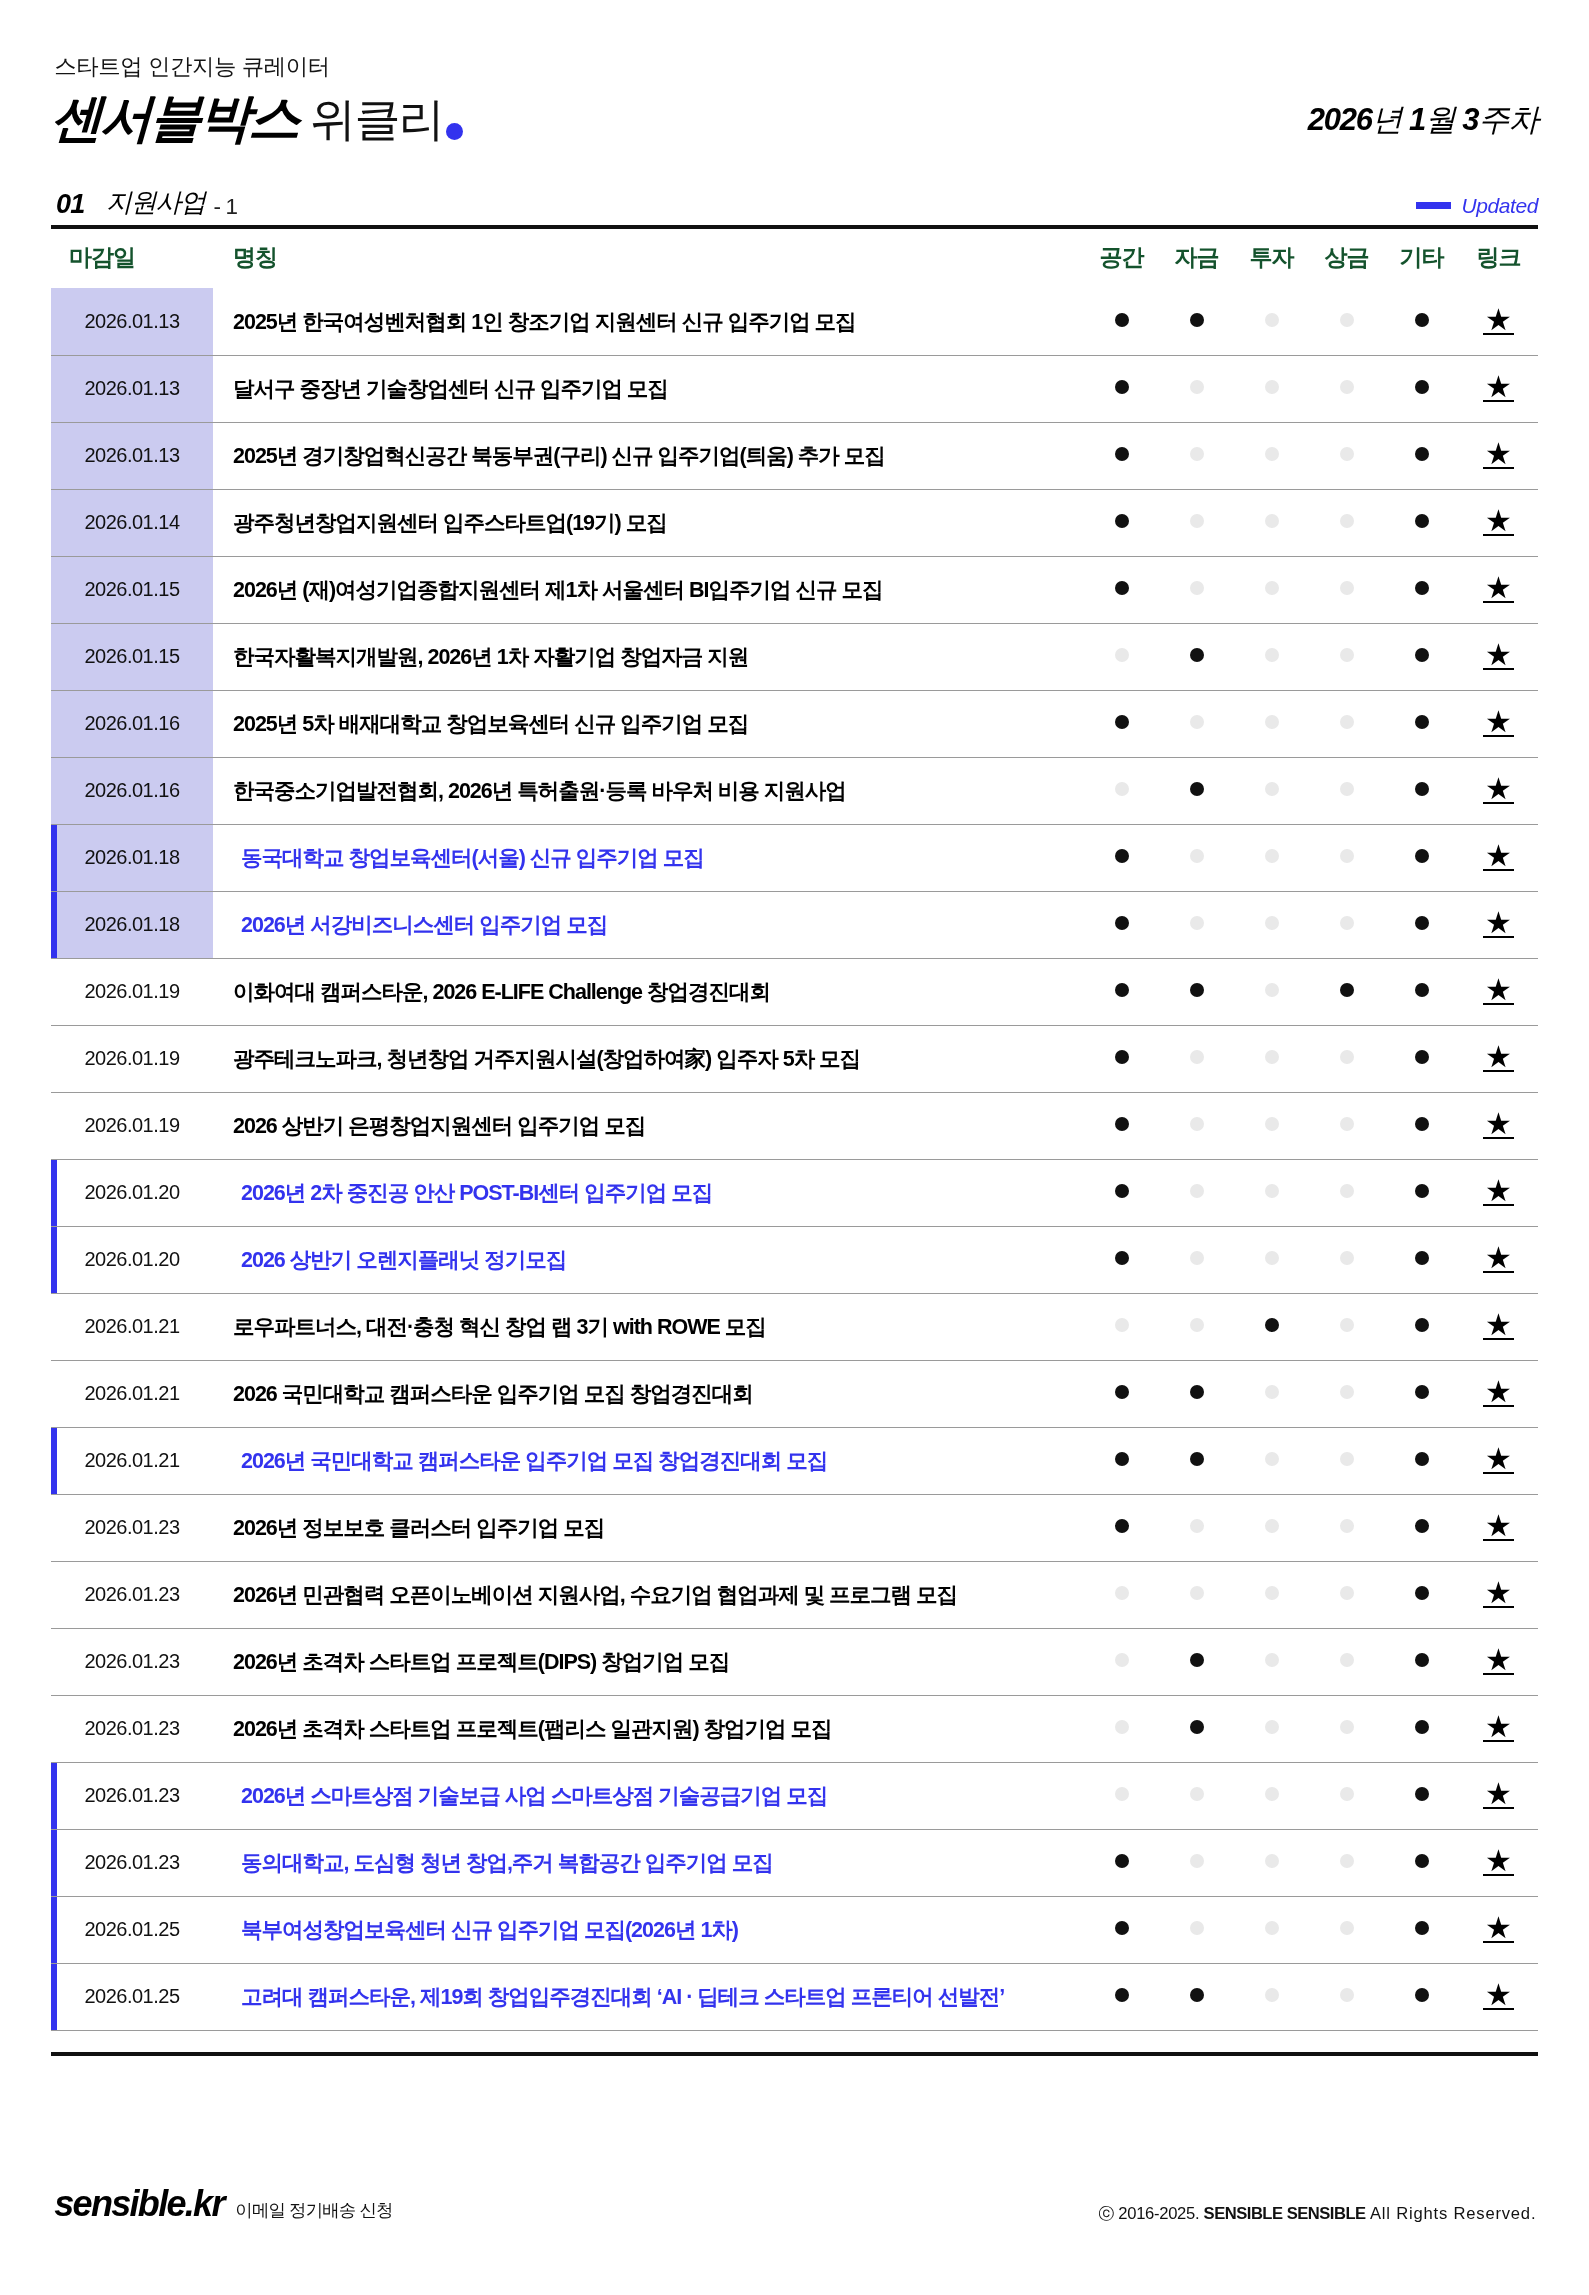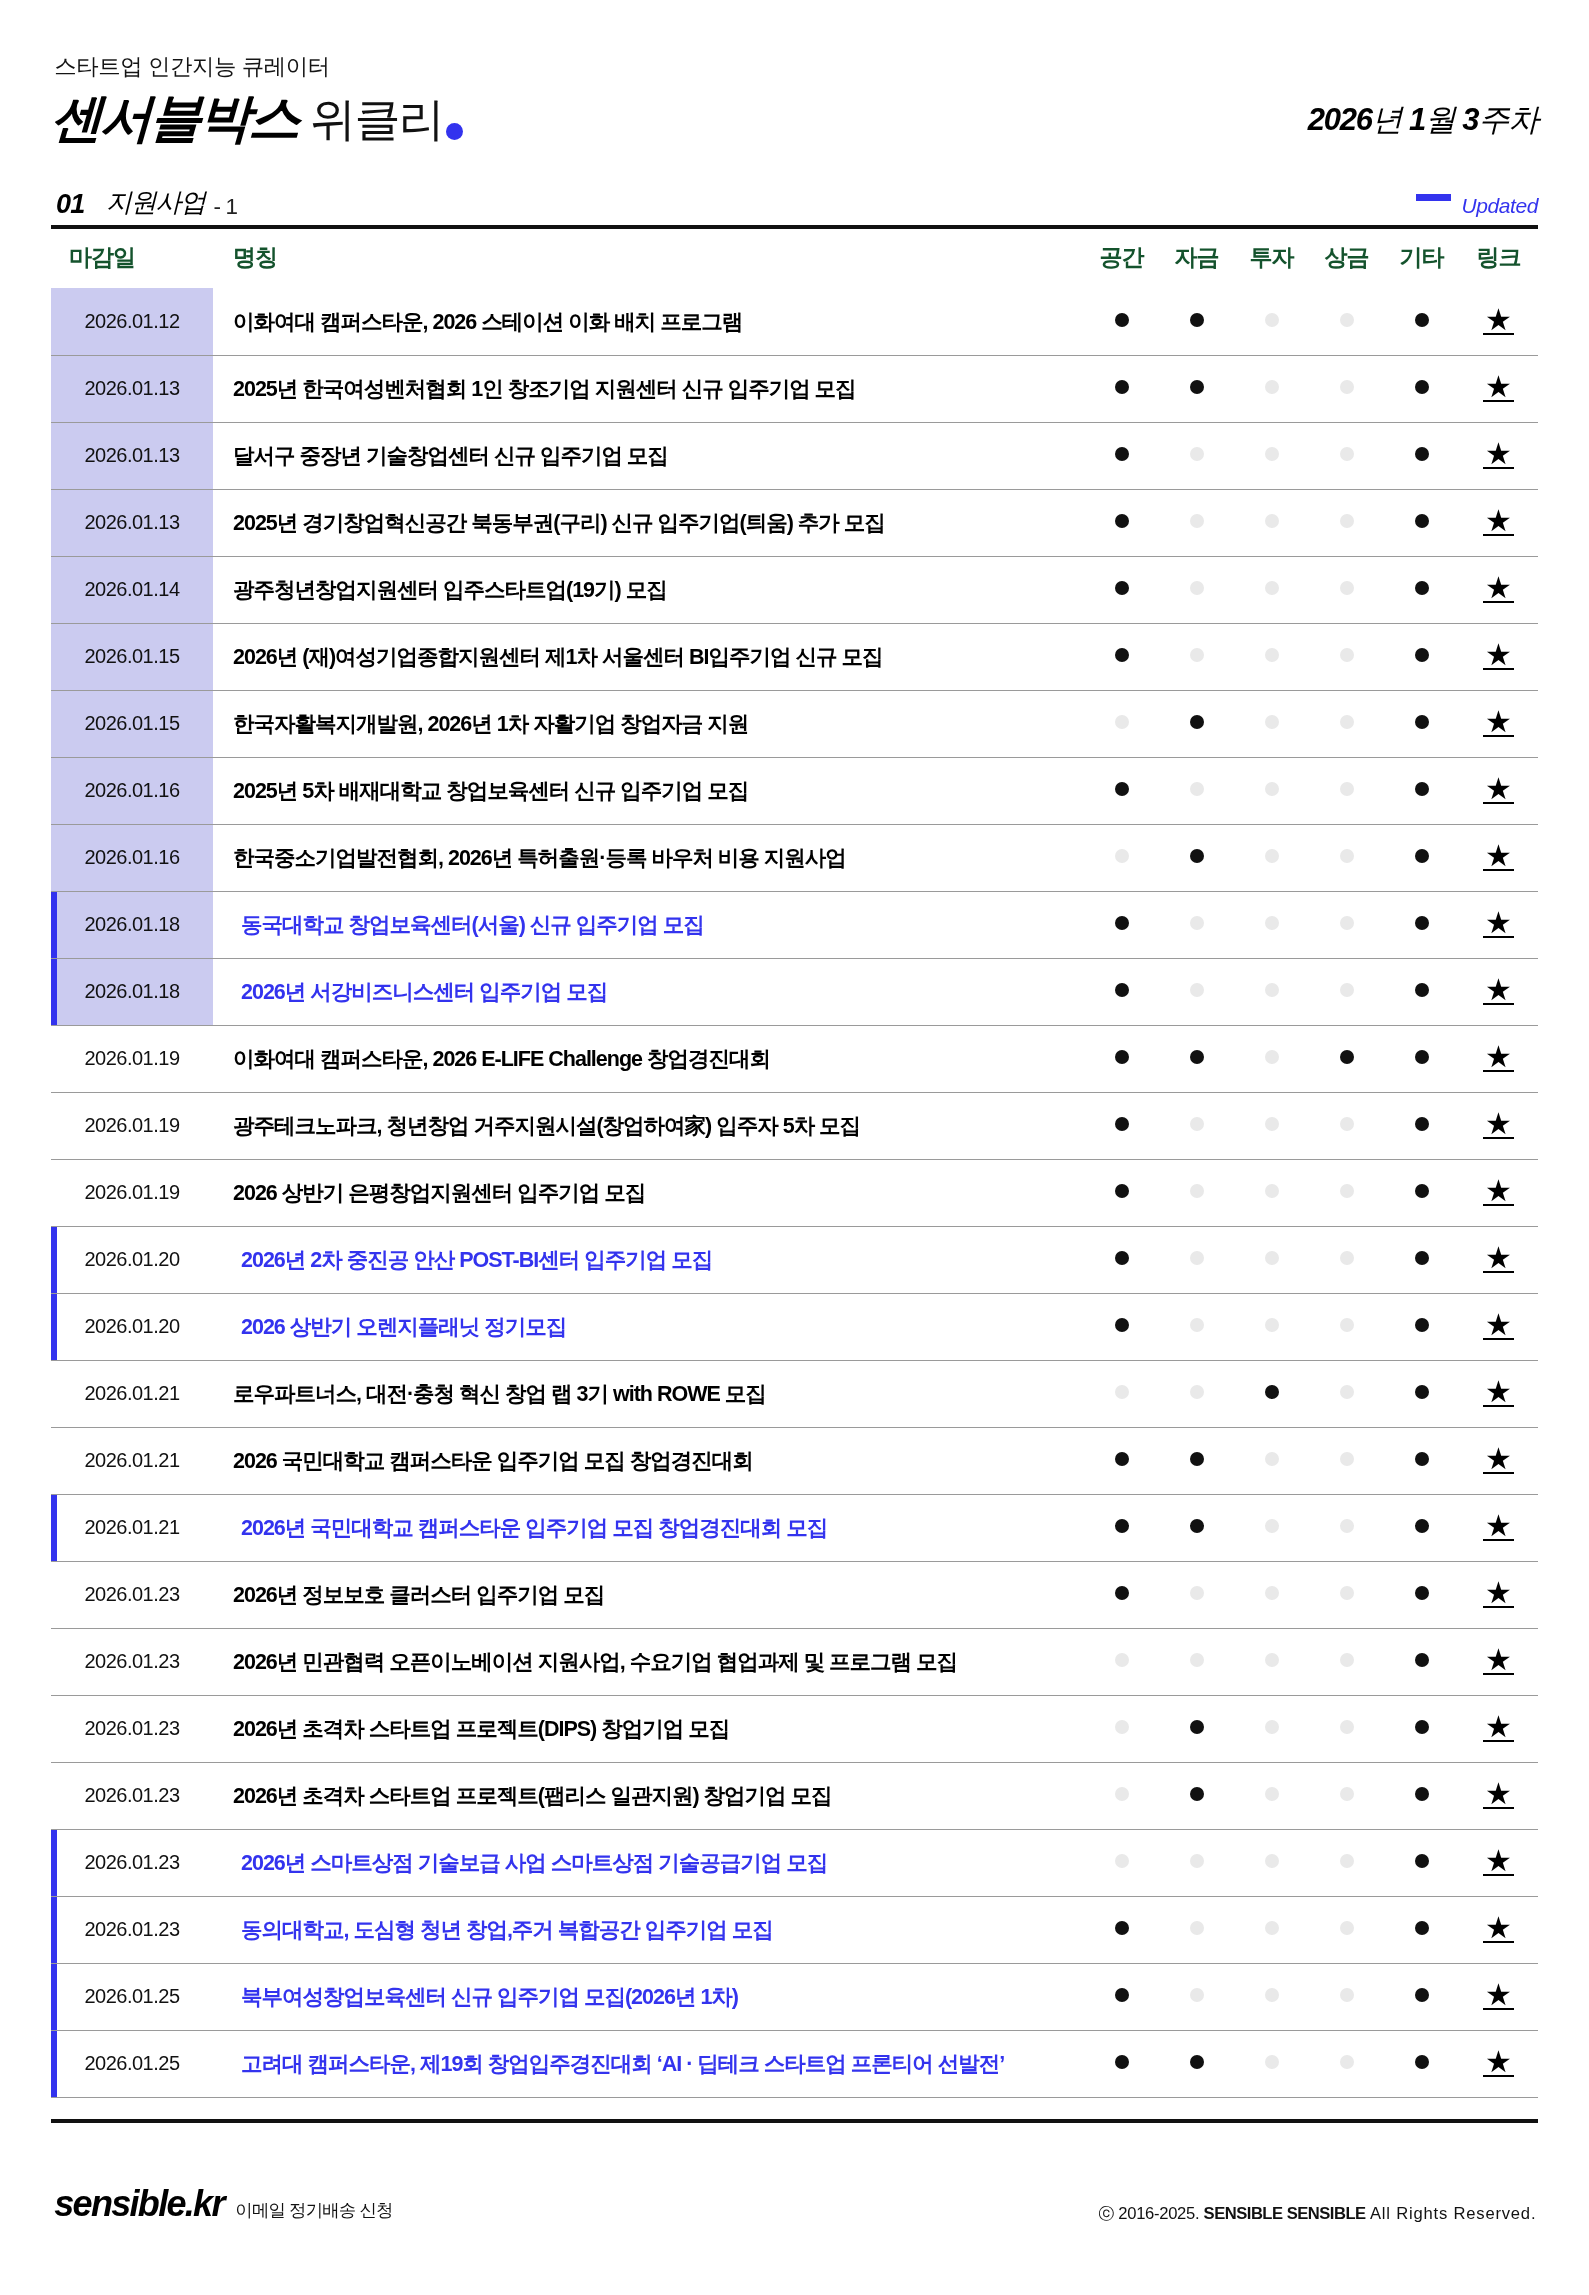--- a/index.html
+++ b/index.html
@@ -91,21 +91,21 @@
   }
   .sec-name{
     font-size:26px;font-weight:400;font-style:italic;letter-spacing:-1.2px;color:#000;
     margin-left:21.5px;
   }
   .sec-sub{
     font-size:22.4px;font-weight:300;color:#222;margin-left:8.3px;letter-spacing:-0.8px;
   }
   .legend{
     position:absolute;right:0;bottom:2.5px;
-    display:flex;align-items:flex-start;gap:10px;
+    display:flex;align-items:center;gap:10px;
   }
   .legend-bar{width:35px;height:7.5px;background:#3333ee;display:block;}
   .legend-label{
     color:#3333ee;font-size:21px;font-style:italic;font-weight:400;letter-spacing:-0.4px;
   }
 
   .rule-thick{height:4.1px;background:#111;margin-top:5px;}
 
   
   table.grid{
@@ -254,30 +254,20 @@
         <th>공간</th>
         <th>자금</th>
         <th>투자</th>
         <th>상금</th>
         <th>기타</th>
         <th>링크</th>
       </tr>
     </thead>
     <tbody id="tbody">
         <tr>
-          <td class="date tint"><span>2026.01.12</span></td>
-          <td class="name">이화여대 캠퍼스타운, 2026 스테이션 이화 배치 프로그램</td>
-          <td class="dot"><span class="dot-on"></span></td>
-          <td class="dot"><span class="dot-on"></span></td>
-          <td class="dot"><span class="dot-off"></span></td>
-          <td class="dot"><span class="dot-off"></span></td>
-          <td class="dot"><span class="dot-on"></span></td>
-          <td class="link"><span class="star">★</span></td>
-        </tr>
-        <tr>
           <td class="date tint"><span>2026.01.13</span></td>
           <td class="name">2025년 한국여성벤처협회 1인 창조기업 지원센터 신규 입주기업 모집</td>
           <td class="dot"><span class="dot-on"></span></td>
           <td class="dot"><span class="dot-on"></span></td>
           <td class="dot"><span class="dot-off"></span></td>
           <td class="dot"><span class="dot-off"></span></td>
           <td class="dot"><span class="dot-on"></span></td>
           <td class="link"><span class="star">★</span></td>
         </tr>
         <tr>

